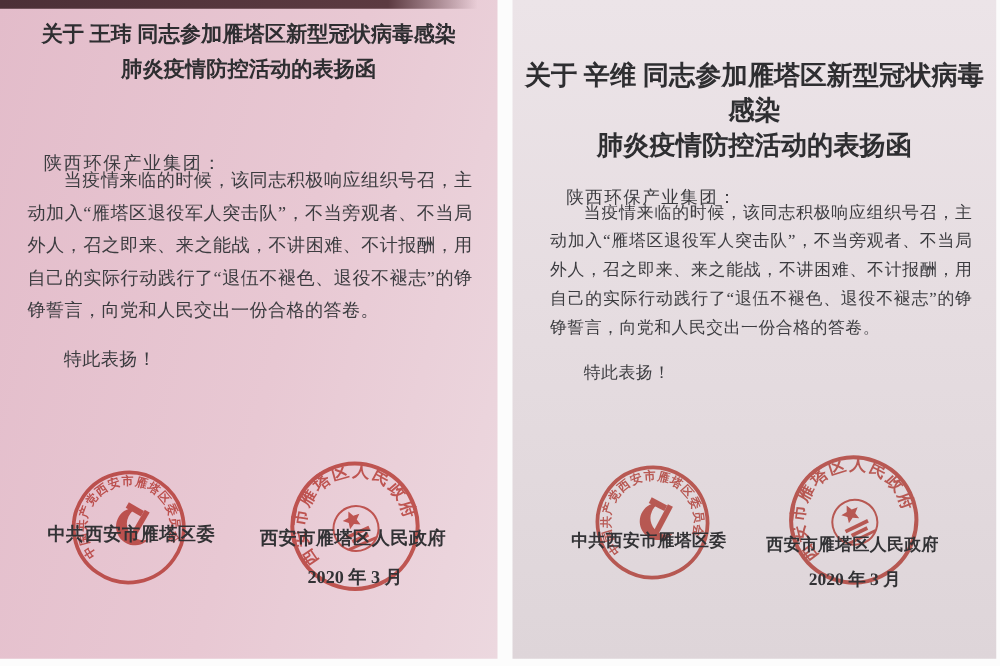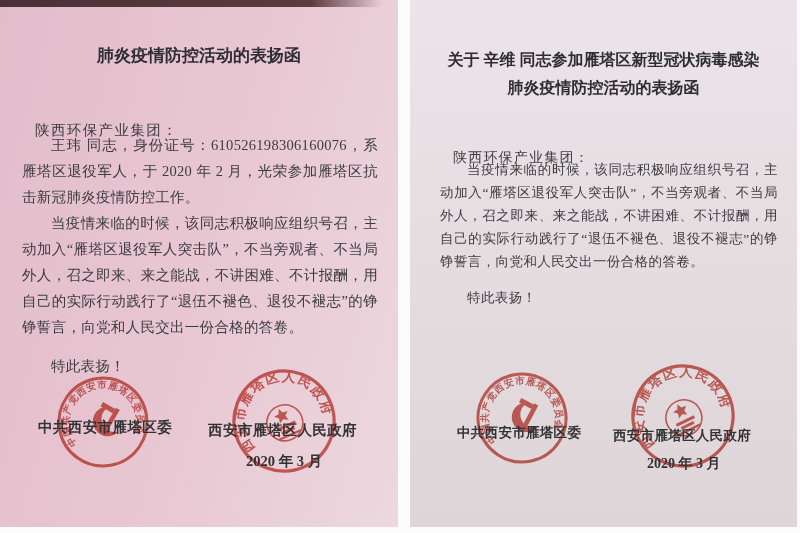--- a/index.html
+++ b/index.html
@@ -8,21 +8,21 @@
     background:#fcfcfc;
     font-family:"Liberation Serif","DejaVu Serif",serif;
   }
   .doc{position:absolute;top:0;height:527px;overflow:hidden;}
   .doc-a{left:0;width:398px;background:linear-gradient(105deg,#e3bcca 0%,#e8c8d3 55%,#ecd8df 100%);}
   .doc-b{left:410px;width:387px;background:linear-gradient(180deg,#ece4e8 0%,#e6dde1 45%,#ded5d9 100%);}
   .top-edge{position:absolute;top:0;left:0;height:7px;width:100%;
     background:linear-gradient(90deg,#4c3037 0%,#5c3a41 78%,rgba(92,58,65,0) 96%);}
   .title{position:absolute;left:0;width:100%;text-align:center;font-weight:700;color:#2e2e31;margin:0;}
   .doc-a .title{top:14px;font-size:17px;line-height:28px;}
-  .doc-b .title{top:46px;font-size:16px;line-height:28px;}
+  .doc-b .title{top:46px;font-size:21px;line-height:28px;}
   .salutation{position:absolute;margin:13px;color:#3c3c40;}
   .doc-a .salutation{top:108px;left:22px;font-size:14.5px;letter-spacing:1.4px;}
   .doc-b .salutation{top:136px;left:30px;font-size:14px;letter-spacing:1.2px;}
   .bodytext{position:absolute;color:#3c3c40;text-align:justify;}
   .doc-a .bodytext{top:132px;left:22px;width:356px;font-size:14.5px;line-height:26px;letter-spacing:0.3px;}
   .doc-b .bodytext{top:158px;left:30px;width:338px;font-size:13.5px;line-height:23px;letter-spacing:0.4px;}
   .bodytext p{margin:0;text-indent:2em;}
   .bodytext .closing{margin-top:13px;}
   .signer,.date{position:absolute;color:#323235;white-space:nowrap;font-weight:700;}
   .doc-a .signer-party{left:38px;top:418px;font-size:14.5px;letter-spacing:0.4px;}
@@ -38,28 +38,27 @@
   .doc-b .seal-party{left:62px;top:368px;transform:rotate(-12deg);}
   .doc-b .seal-gov{left:218px;top:361px;transform:rotate(-26deg);}
 </style>
 </head>
 <body>
 
 <div class="doc doc-a">
   <div class="top-edge"></div>
 
   <h1 class="title">
-    <br>
+    <span>关于 王玮 同志参加雁塔区新型冠状病毒感染</span><br>
     <span>肺炎疫情防控活动的表扬函</span>
   </h1>
 
   <p class="salutation">陕西环保产业集团：</p>
 
   <div class="bodytext">
-    <p>王玮 同志，身份证号：610526198306160076，系雁塔区退役军人，于 2020 年 2 月，光荣参加雁塔区抗击新冠肺炎疫情防控工作。</p>
     <p>当疫情来临的时候，该同志积极响应组织号召，主动加入“雁塔区退役军人突击队”，不当旁观者、不当局外人，召之即来、来之能战，不讲困难、不计报酬，用自己的实际行动践行了“退伍不褪色、退役不褪志”的铮铮誓言，向党和人民交出一份合格的答卷。</p>
     <p class="closing">特此表扬！</p>
   </div>
 
   <div class="seal seal-party">
     <svg width="100" height="100" viewBox="0 0 100 100">
       <defs>
           <path id="arcA1" d="M 20.6 67 A 34 34 0 1 1 79.4 67" fill="none"></path>
         </defs>
       <circle cx="50" cy="50" r="44" fill="none" stroke="#c6463c" stroke-width="3"></circle>

